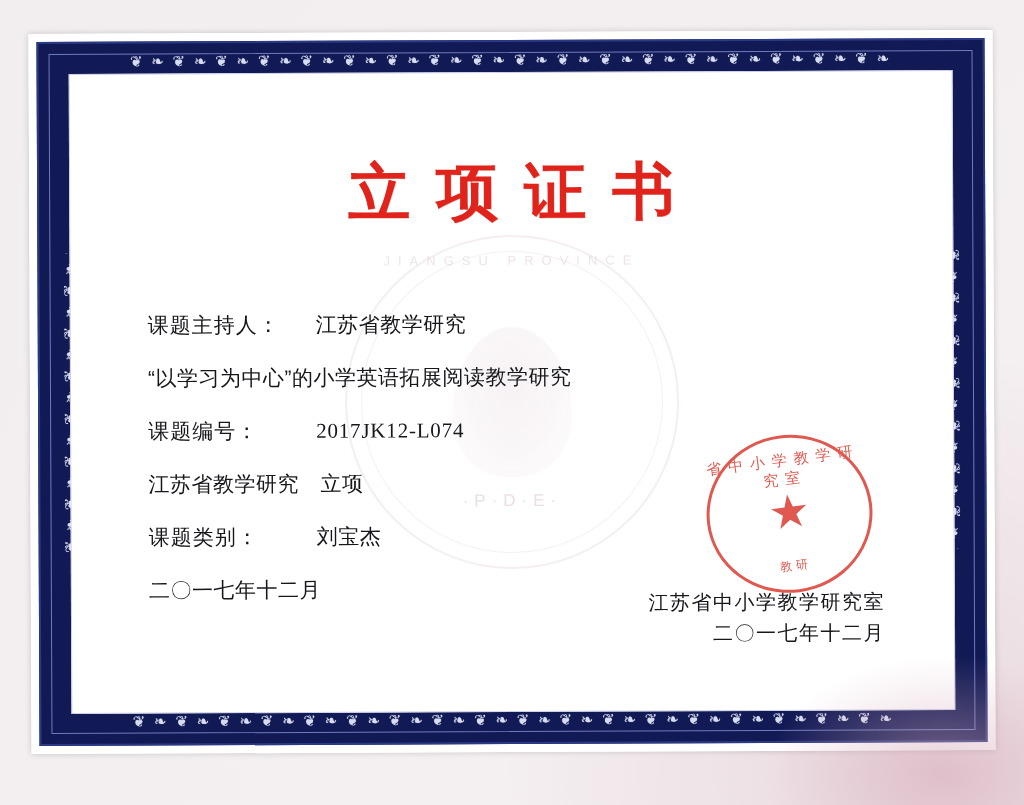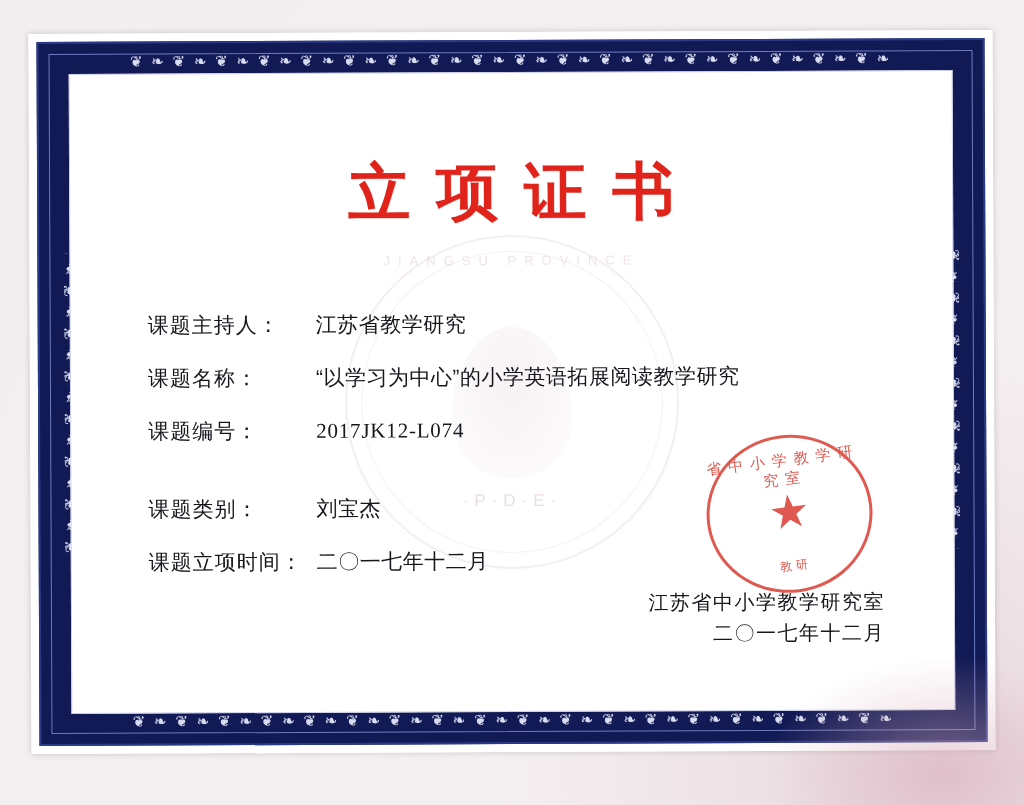--- a/index.html
+++ b/index.html
@@ -193,35 +193,34 @@
     </div>
 
     <div class="title">立项证书</div>
 
     <div class="rows">
       <div class="row">
         <div class="row-label">课题主持人：</div>
         <div class="row-value">江苏省教学研究</div>
       </div>
       <div class="row">
-        <div class="row-label">课题名称：</div>
         <div class="row-value">“以学习为中心”的小学英语拓展阅读教学研究</div>
       </div>
       <div class="row">
         <div class="row-label">课题编号：</div>
         <div class="row-value num">2017JK12-L074</div>
       </div>
       <div class="row">
+        <div class="row-value">江苏省教学研究　立项</div>
       </div>
       <div class="row">
         <div class="row-label">课题类别：</div>
         <div class="row-value">刘宝杰</div>
       </div>
       <div class="row">
-        <div class="row-label">课题立项时间：</div>
         <div class="row-value">二〇一七年十二月</div>
       </div>
     </div>
 
     <div class="stamp">
       <div class="stamp-arc">省中小学教学研究室</div>
       <div class="stamp-star">★</div>
       <div class="stamp-arc2">教研</div>
     </div>
 

